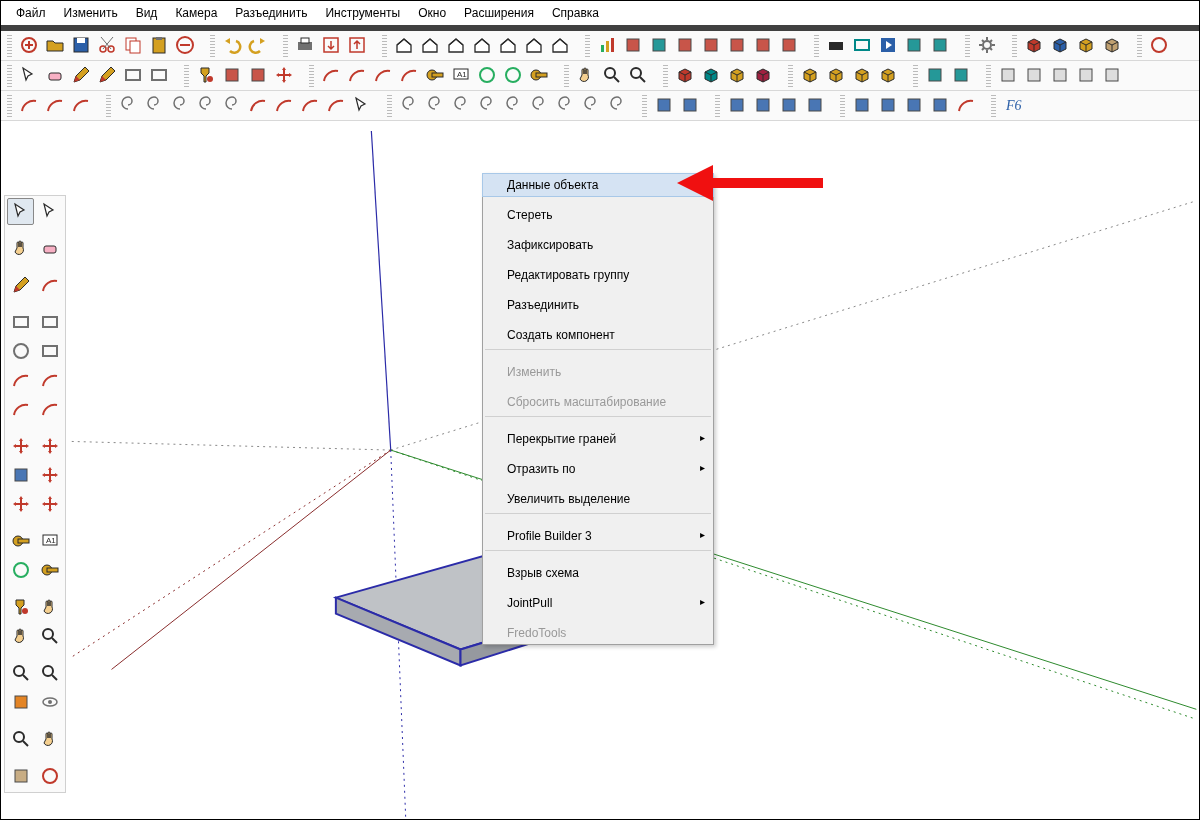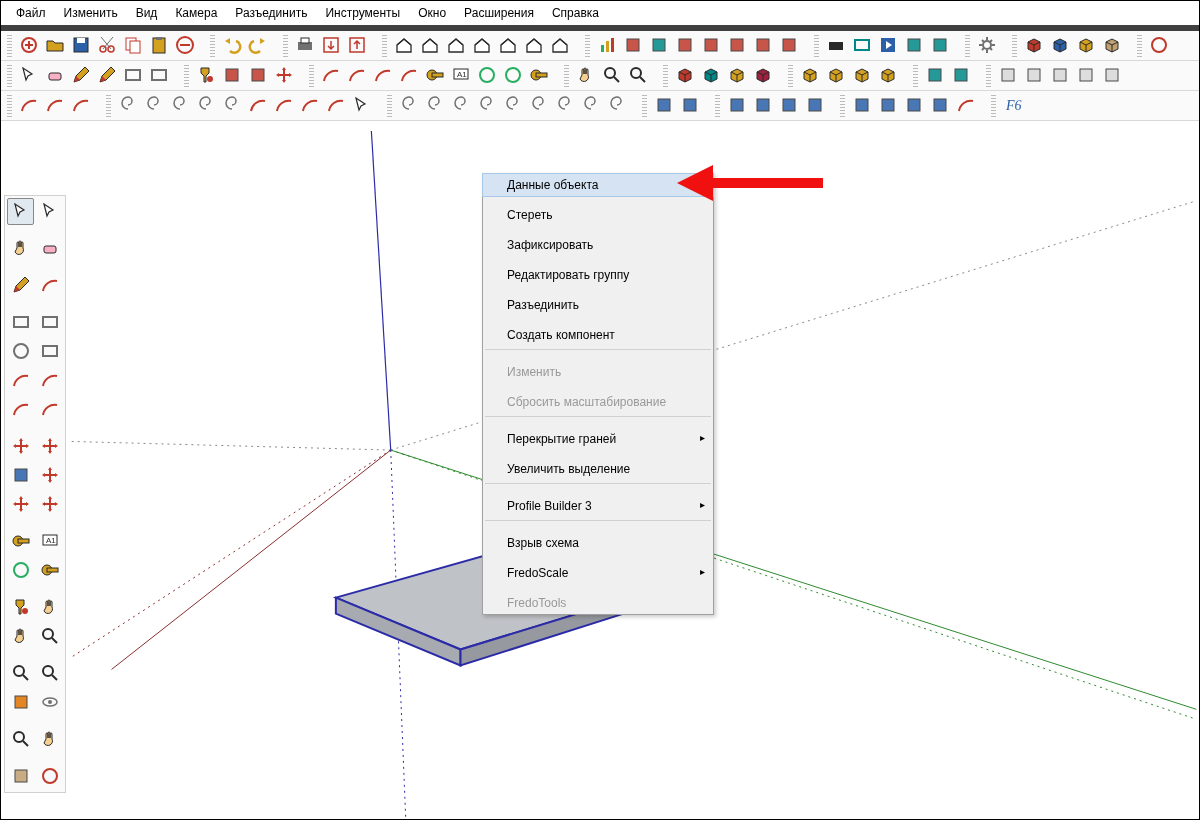--- a/index.html
+++ b/index.html
@@ -978,26 +978,27 @@
     <div class="ctx-item">Стереть</div>
     <div class="ctx-item">Зафиксировать</div>
     <div class="ctx-item">Редактировать группу</div>
     <div class="ctx-item">Разъединить</div>
     <div class="ctx-item">Создать компонент</div>
     <div class="ctx-sep"></div>
     <div class="ctx-item disabled">Изменить</div>
     <div class="ctx-item disabled">Сбросить масштабирование</div>
     <div class="ctx-sep"></div>
     <div class="ctx-item submenu">Перекрытие граней</div>
+    <div class="ctx-item submenu">Отразить по</div>
     <div class="ctx-item">Увеличить выделение</div>
     <div class="ctx-sep"></div>
     <div class="ctx-item submenu">Profile Builder 3</div>
     <div class="ctx-sep"></div>
     <div class="ctx-item">Взрыв схема</div>
-    <div class="ctx-item submenu">FredoScale</div>
+    <div class="ctx-item submenu">JointPull</div>
     <div class="ctx-item disabled">FredoTools</div>
   </div>
 
 <div class="arrow-annot">
   <svg width="160" height="60">
     <line x1="150" y1="30" x2="30" y2="30" stroke="#f01010" stroke-width="10"></line>
     <polygon points="4,30 40,12 40,48" fill="#f01010"></polygon>
   </svg>
 </div>
 

